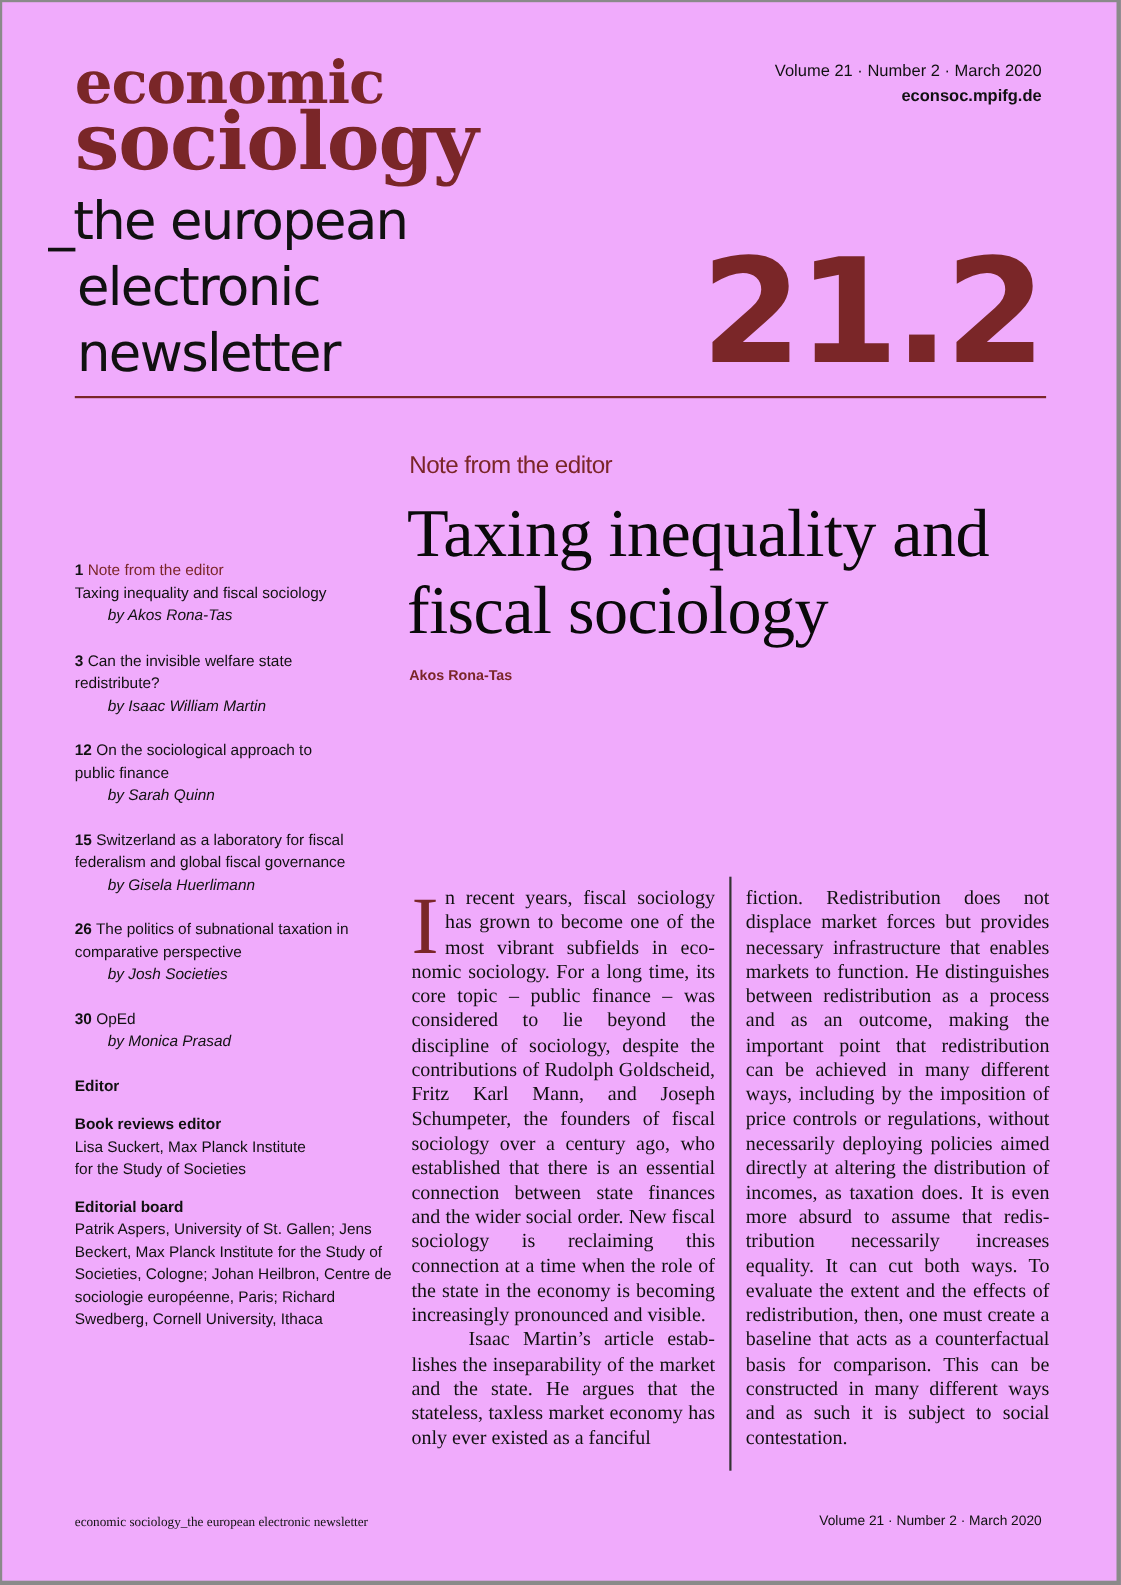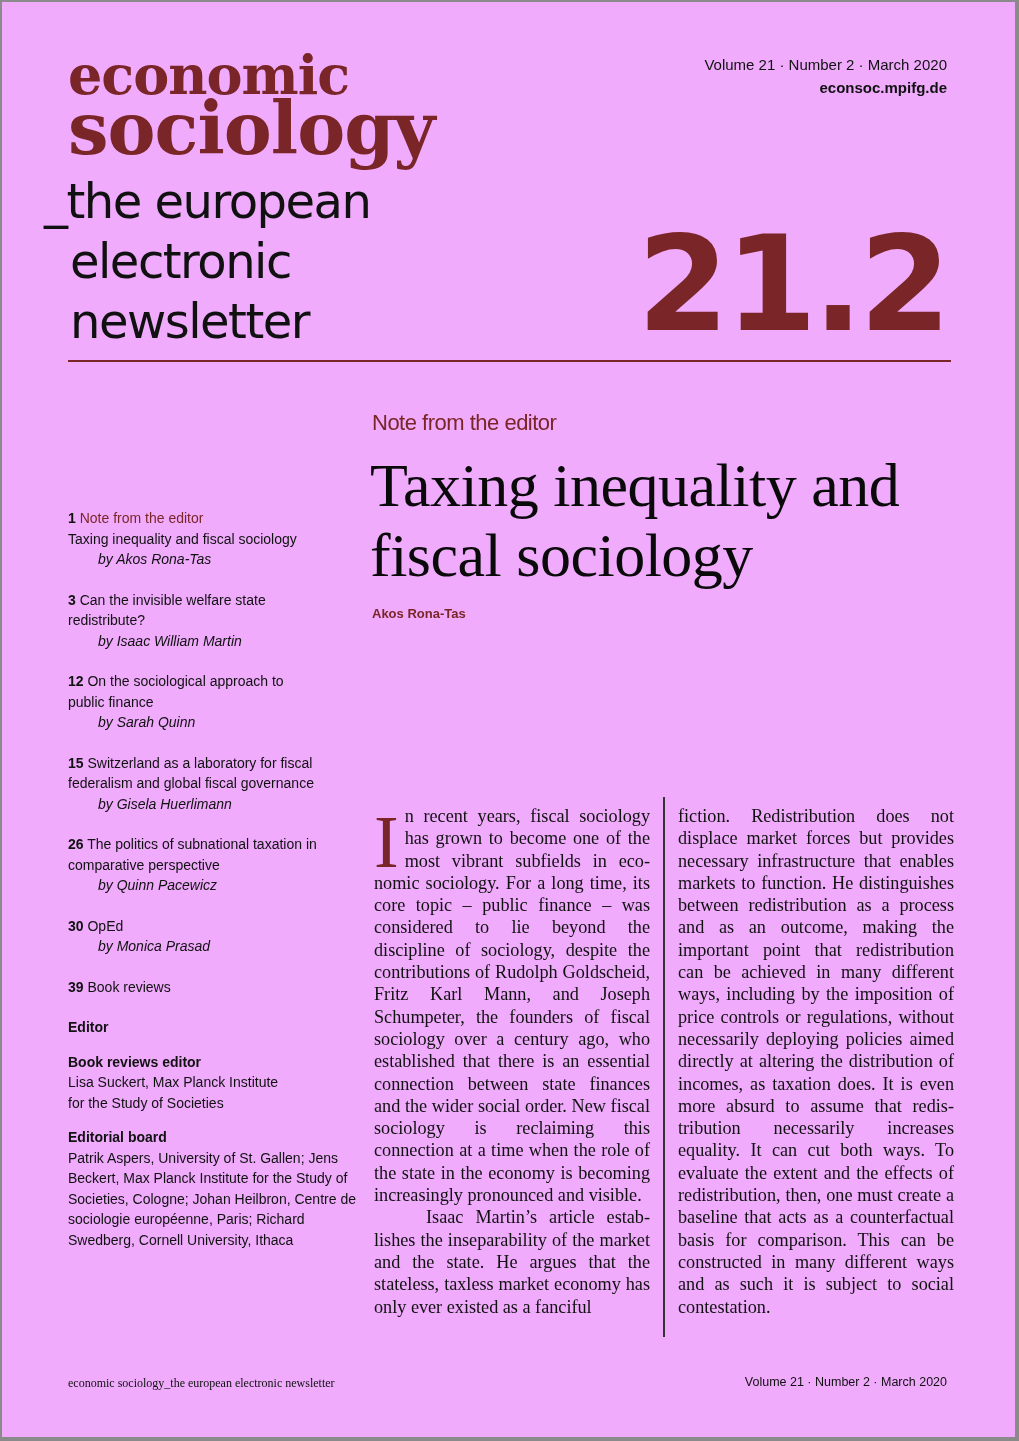--- a/index.html
+++ b/index.html
@@ -149,33 +149,29 @@
 
     <div class="toc-item" style="width:262px">
       <span class="num">15</span>
       <span>Switzerland as a laboratory for fiscal federalism and global fiscal governance</span><br>
       <span class="author">by Gisela Huerlimann</span>
     </div>
 
     <div class="toc-item" style="width:255px">
       <span class="num">26</span>
       <span>The politics of subnational taxation in comparative perspective</span><br>
-      <span class="author">by Quinn Pacewicz</span>
+      <span class="author">by Josh Societies</span>
     </div>
 
     <div class="toc-item">
       <span class="num">30</span>
       <span>OpEd</span><br>
       <span class="author">by Monica Prasad</span>
     </div>
 
-    <div class="toc-item" style="margin-bottom:20px">
-      <span class="num">39</span>
-      <span>Book reviews</span>
-    </div>
 
     <div class="credits">
       <div class="credit-block" style="width:255px">
         <div class="label">Editor</div>
       </div>
       <div class="credit-block" style="width:225px">
         <div class="label">Book reviews editor</div>
         <div>Lisa Suckert, Max Planck Institute for the Study of Societies</div>
       </div>
       <div class="credit-block" style="width:290px">

